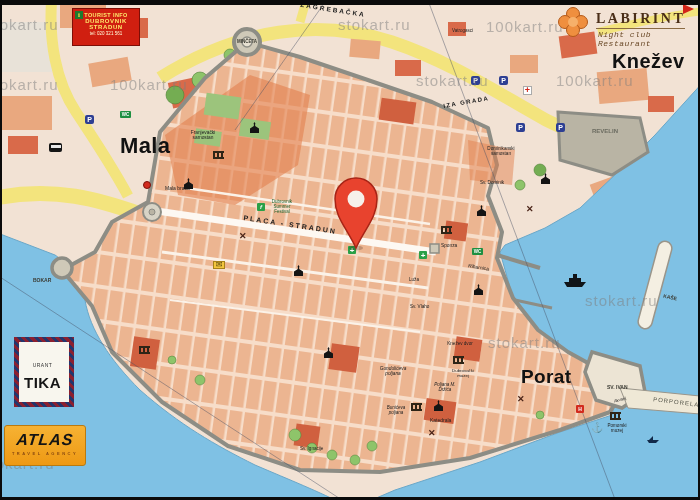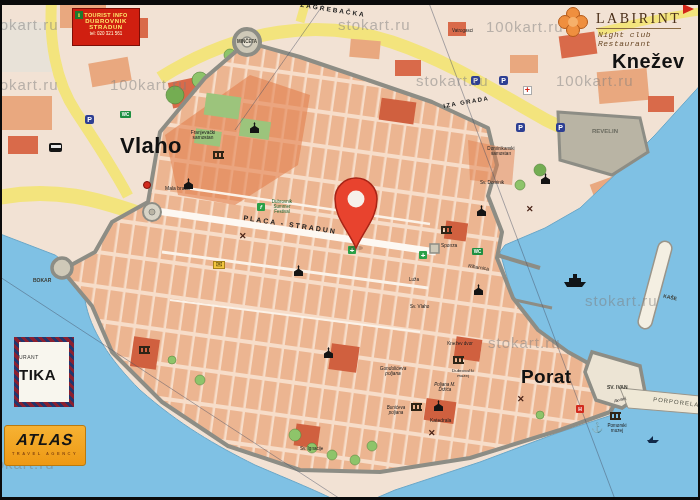--- a/index.html
+++ b/index.html
@@ -35,32 +35,32 @@
   .ic-arrow{width:0;height:0;border-left:11px solid #d2251a;border-top:5px solid rgba(0,0,0,0);border-bottom:5px solid rgba(0,0,0,0);}
   .sign{position:absolute;z-index:30;}
   .ti{left:72px;top:8px;width:68px;height:38px;background:#d01f10;border:1px solid #7e0e06;
       text-align:center;color:#ffe86a;padding-top:3px;box-sizing:border-box;}
   .ti .l1{font-size:5.5px;font-weight:bold;letter-spacing:.4px;}
   .ti .l2,.ti .l3{font-size:6px;font-weight:bold;letter-spacing:.6px;}
   .ti .l4{font-size:4.5px;color:#ffd;margin-top:1px;}
   .ti .ibox{position:absolute;left:2px;top:2px;width:8px;height:8px;background:#1f7a2e;color:#ffe14a;
       font-family:"Liberation Serif",serif;font-weight:bold;font-size:7px;line-height:8px;text-align:center;}
   .lab{left:558px;top:7px;width:136px;height:34px;}
-  .lab .name{position:absolute;left:38px;top:4px;font-family:"Liberation Serif",serif;font-weight:normal;
+  .lab .name{position:absolute;left:38px;top:4px;font-family:"Liberation Serif",serif;font-weight:bold;
       font-size:14px;letter-spacing:2.5px;color:#4a2e18;border-bottom:1px solid #8a6a42;padding-bottom:1px;}
   .lab .tag{position:absolute;left:40px;top:23px;font-family:Liberation Mono, monospace;font-style:italic;
       font-size:8px;letter-spacing:.5px;color:#6b4a28;}
   .atl{left:4px;top:425px;width:82px;height:41px;background:linear-gradient(#f6b233,#ee9914);
       border:1px solid #b97a10;border-radius:3px;text-align:center;padding-top:5px;box-sizing:border-box;}
   .atl .name{font-size:16px;font-weight:bold;font-style:italic;letter-spacing:1px;color:#141414;transform:skewX(-6deg);}
   .atl .tag{font-size:4px;font-weight:bold;letter-spacing:2.5px;color:#8a4a10;margin-top:2px;}
   .nau{left:14px;top:337px;width:60px;height:70px;
       background:repeating-linear-gradient(45deg,#8a2030 0 3px,#25356b 3px 6px);}
   .nau .inner{position:absolute;left:5px;top:5px;right:5px;bottom:5px;background:#f8f6ee;
-      text-align:left;padding:12px 3px 0 0;box-sizing:border-box;}
+      text-align:center;padding:20px 3px 0 0;box-sizing:border-box;}
   .nau .l1{font-size:5px;color:#333;letter-spacing:.5px;}
   .nau .l2{font-size:15px;font-weight:bold;color:#151515;letter-spacing:.5px;margin-top:6px;}
   .pin{position:absolute;left:330px;top:172px;z-index:25;}
   .r8{transform:rotate(8.5deg);}
 </style>
 </head>
 <body>
 
 <div class="frame">
 
@@ -179,21 +179,21 @@
       <path d="M 620,388 L 700,396 L 700,414 L 628,408 Z" fill="#efe8d6" stroke="#9a958a" stroke-width="1"></path>
     </g>
 
     <g stroke="rgba(70,80,100,.45)" stroke-width="1">
       <line x1="0" y1="277" x2="345" y2="502"></line>
       <line x1="426" y1="-5" x2="616" y2="502"></line>
       <line x1="330" y1="-5" x2="235" y2="130"></line>
     </g>
   </svg>
 
-  <div class="lbl big" style="left:120px;top:134px;font-size:22px;">Vlaho</div>
+  <div class="lbl big" style="left:120px;top:134px;font-size:22px;">Mala</div>
   <div class="lbl big" style="left:612px;top:50px;font-size:20px;">Knežev</div>
   <div class="lbl big" style="left:521px;top:366px;font-size:19px;text-align:center;">Porat</div>
 
   <div class="lbl street r8" style="left:243px;top:221px;font-size:7px;">PLACA - STRADUN</div>
   <div class="lbl street" style="left:300px;top:6px;font-size:6.5px;transform:rotate(9deg);">ZAGREBAČKA</div>
   <div class="lbl street" style="left:443px;top:99px;font-size:6px;transform:rotate(-10deg);letter-spacing:1.5px;">IZA GRADA</div>
 
   <div class="lbl fort ctr" style="left:234px;top:39px;width:26px;font-size:4.5px;">MINČETA</div>
   <div class="lbl fort" style="left:33px;top:278px;font-size:5px;">BOKAR</div>
   <div class="lbl fort" style="left:592px;top:128px;font-size:6px;color:#6b6b60;">REVELIN</div>

